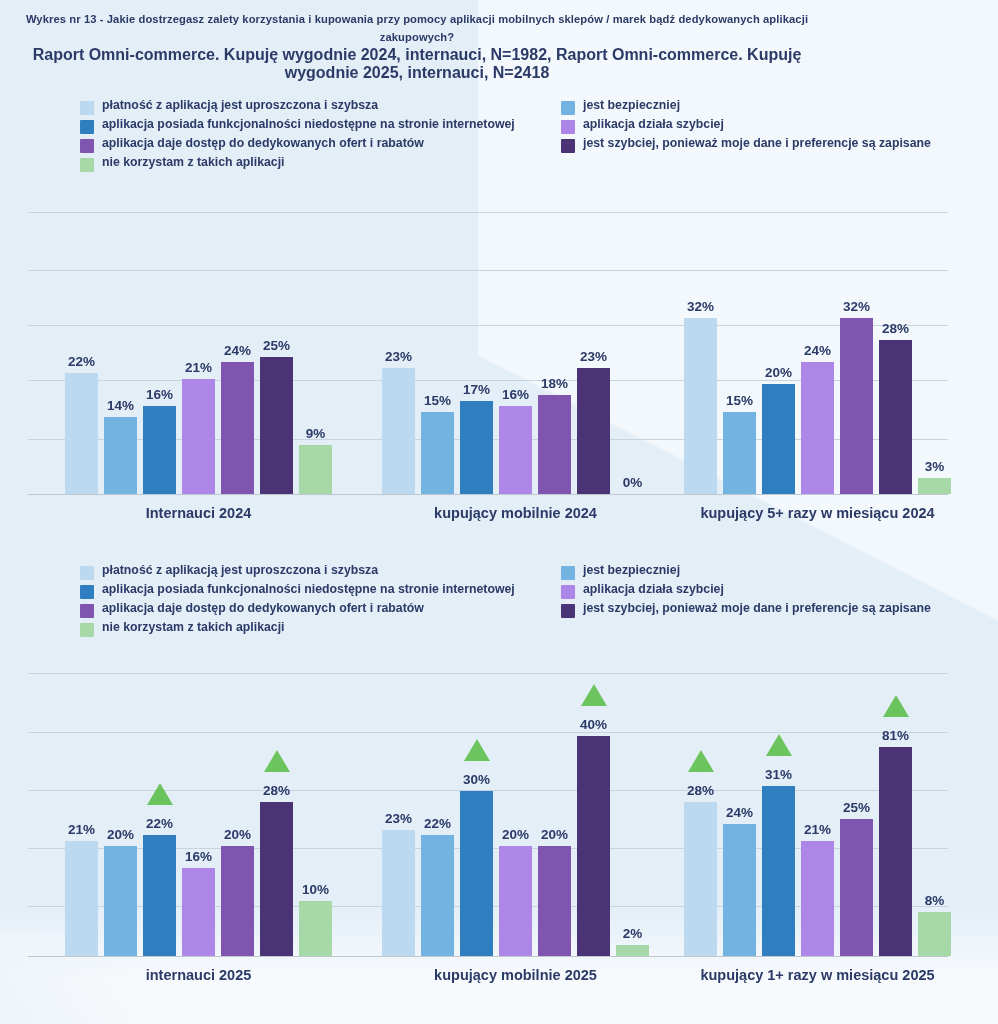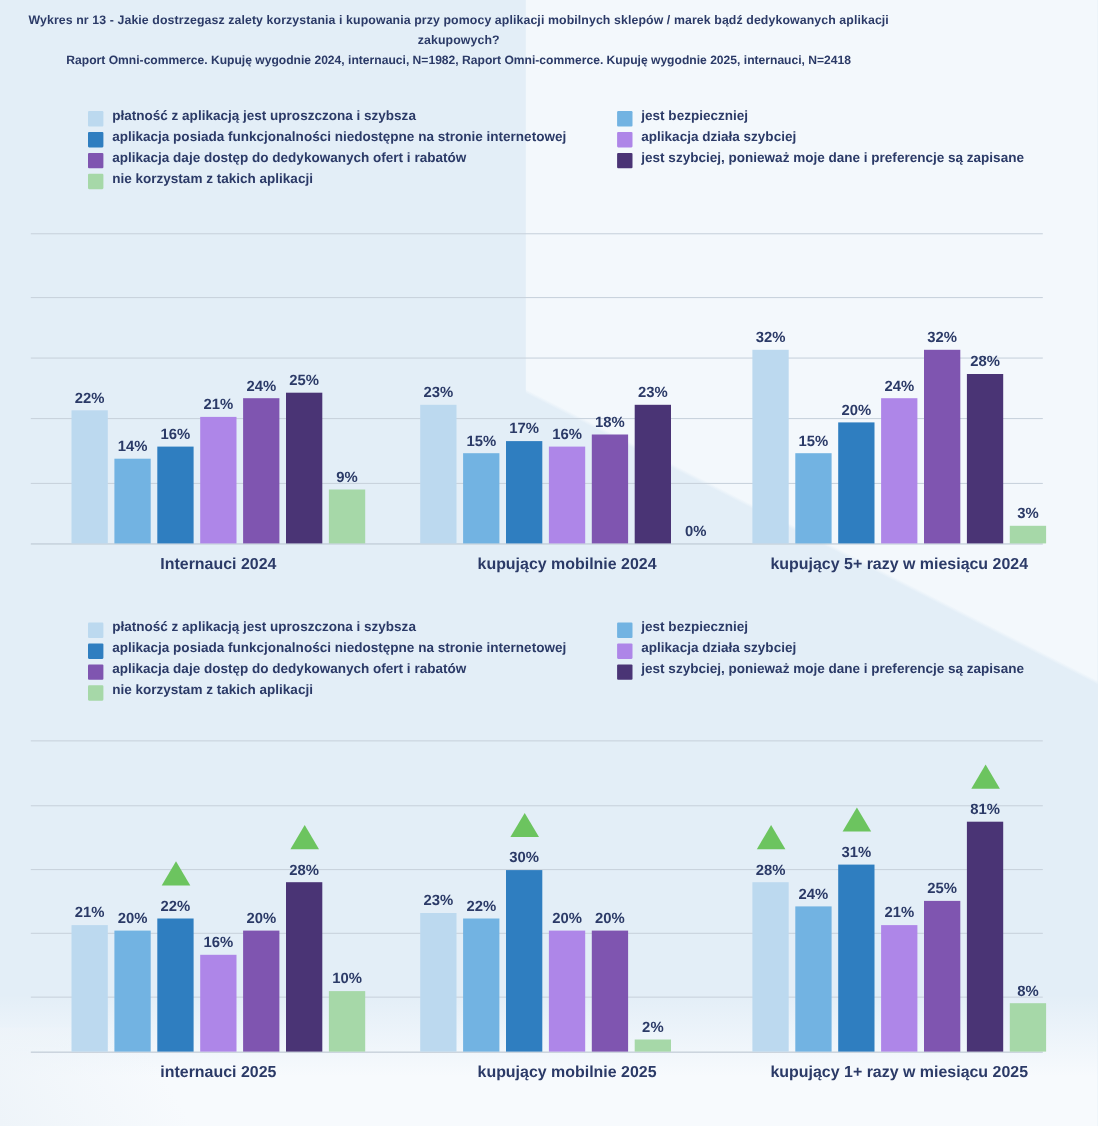--- a/index.html
+++ b/index.html
@@ -49,21 +49,21 @@
     text-align: center;
     color: #2b3a67;
   }
   #chart-header .title-line {
     font-size: 11.2px;
     font-weight: 700;
     line-height: 18px;
     letter-spacing: 0.1px;
   }
   #chart-header .subtitle-line {
-    font-size: 11px;
+    font-size: 16px;
     font-weight: 700;
     line-height: 18px;
   }
 
   
   .legend {
     position: absolute;
     left: 0;
     width: 998px;
     height: 76px;
@@ -412,20 +412,25 @@
             </div>
             <div class="bar-slot" style="height: 291px;">
               <div class="bar" style="position: absolute; bottom: 0px; left: 0px; height: 110px; background: rgb(174, 134, 232);"></div>
               <div class="bar-value" style="bottom: 114px;">20%</div>
             </div>
             <div class="bar-slot" style="height: 291px;">
               <div class="bar" style="position: absolute; bottom: 0px; left: 0px; height: 110px; background: rgb(127, 85, 176);"></div>
               <div class="bar-value" style="bottom: 114px;">20%</div>
             </div>
             <div class="bar-slot" style="height: 291px;">
+              <div class="bar" style="position: absolute; bottom: 0px; left: 0px; height: 220px; background: rgb(74, 52, 117);"></div>
+              <div class="bar-value" style="bottom: 224px;">40%</div>
+              <div class="tri" style="border-bottom: 22px solid rgb(108, 196, 95); bottom: 250px;"></div>
+            </div>
+            <div class="bar-slot" style="height: 291px;">
               <div class="bar" style="position: absolute; bottom: 0px; left: 0px; height: 11px; background: rgb(166, 216, 168);"></div>
               <div class="bar-value" style="bottom: 15px;">2%</div>
             </div>
           </div>
           <div class="group-label" style="top: 302px;">kupujący mobilnie 2025</div>
         </div>
         <div class="group" style="left: 684px; top: 0px; width: 267px; height: 291px;">
           <div class="bars" style="height: 291px;">
             <div class="bar-slot" style="height: 291px;">
               <div class="bar" style="position: absolute; bottom: 0px; left: 0px; height: 154px; background: rgb(188, 217, 239);"></div>

